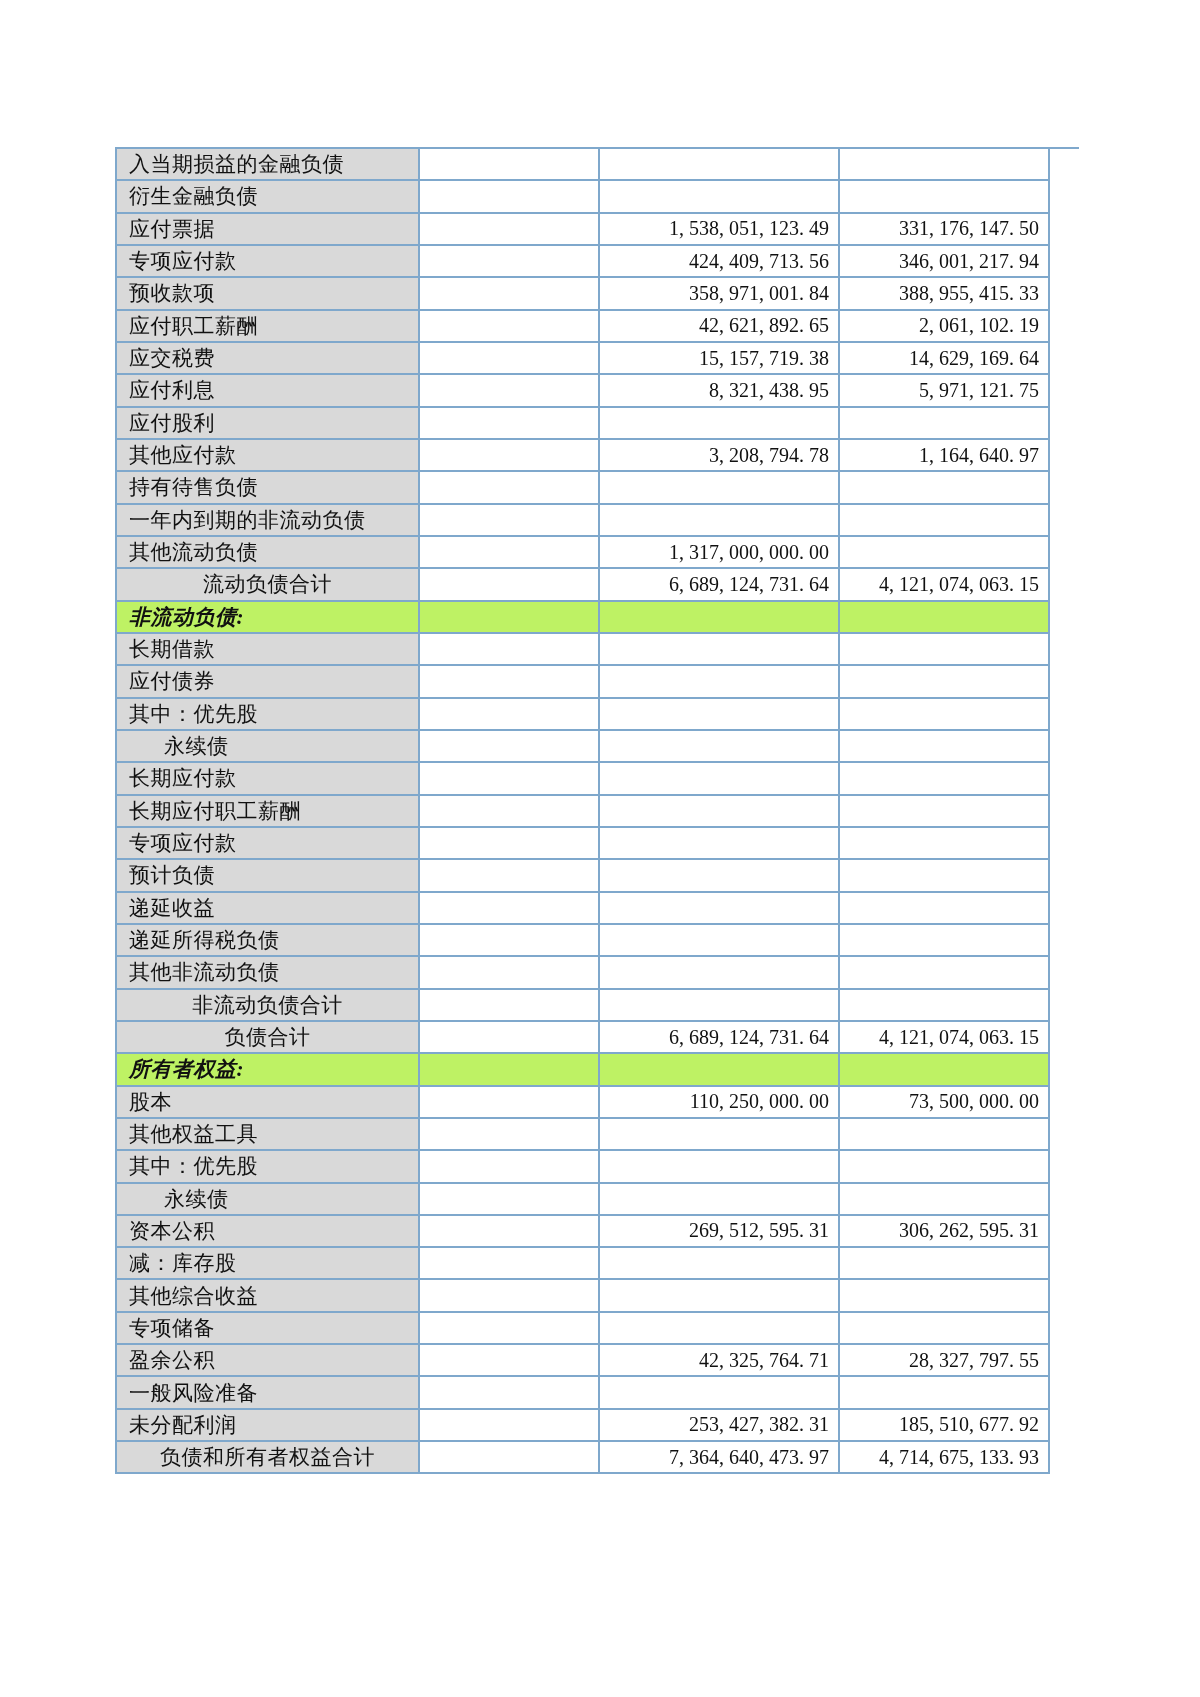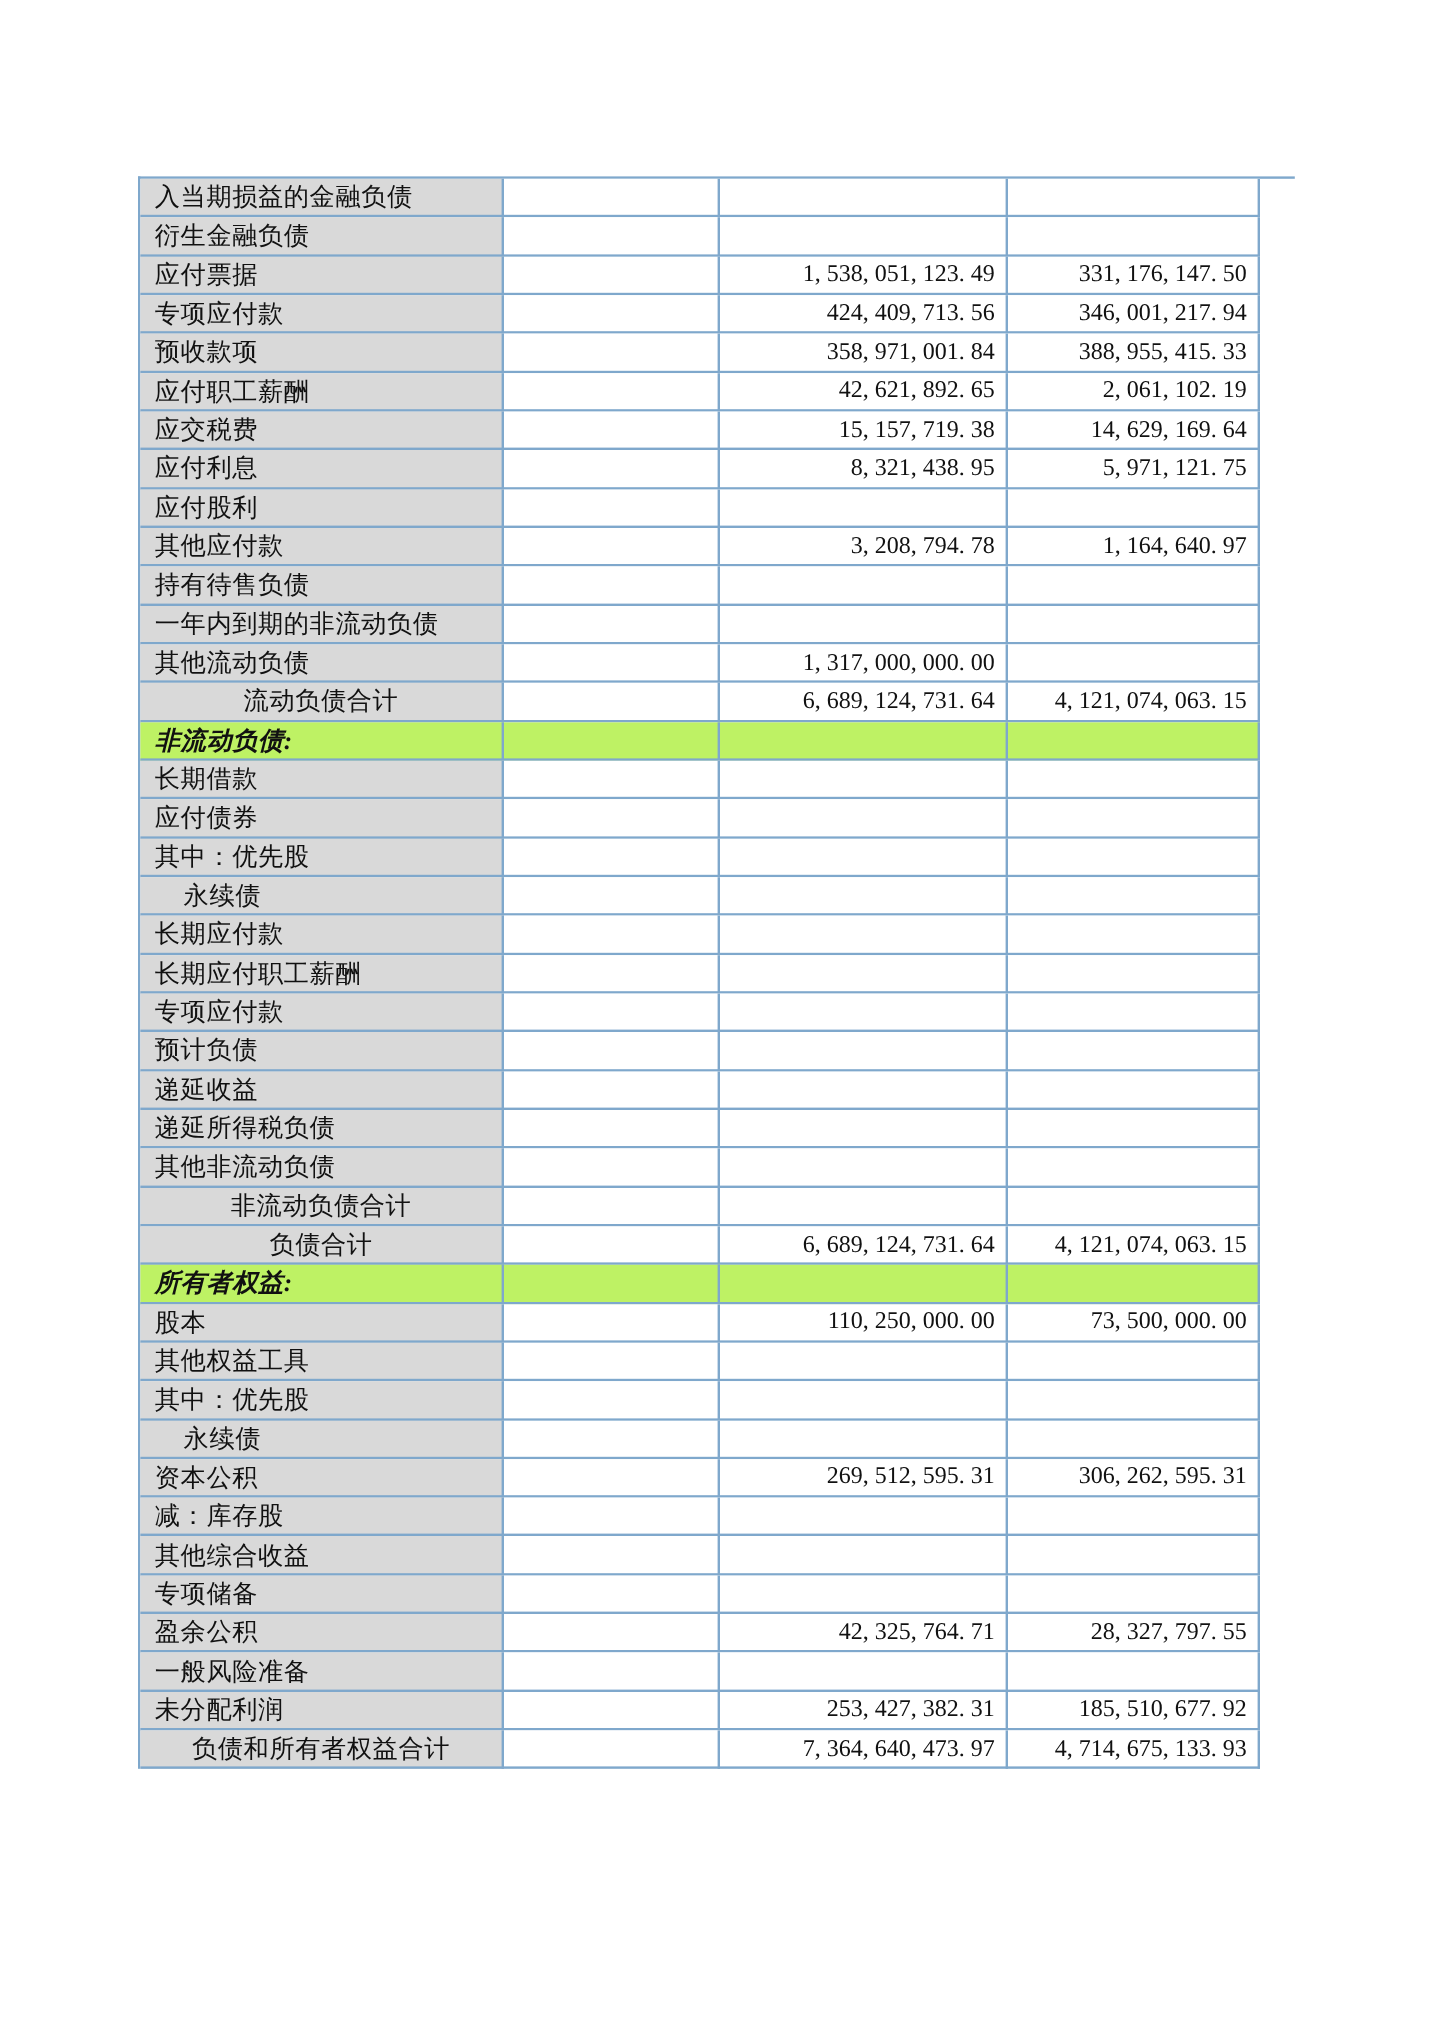--- a/index.html
+++ b/index.html
@@ -47,21 +47,21 @@
   }
   .current-cell { width: 240px; padding-right: 9px; }
   .prior-cell { width: 210px; padding-right: 9px; }
   
   .row.total .label-cell { font-weight: normal; justify-content: center; padding-left: 0; }
   .row.total .current-cell, .row.total .prior-cell { font-weight: normal; padding-left: 24px; }
   
   .row.section .label-cell { font-weight: bold; }
   .row.section .cell { background: #bef264; font-style: italic; }
   
-  .row.indent .label-cell { padding-left: 36px; }
+  .row.indent .label-cell { padding-left: 47px; }
 </style>
 </head>
 <body>
 
 <div class="sheet">
   <div class="balance-table" id="table-body">
       <div class="row item">
         <div class="cell label-cell">入当期损益的金融负债</div>
         <div class="cell note-cell"></div>
         <div class="cell current-cell"></div>

